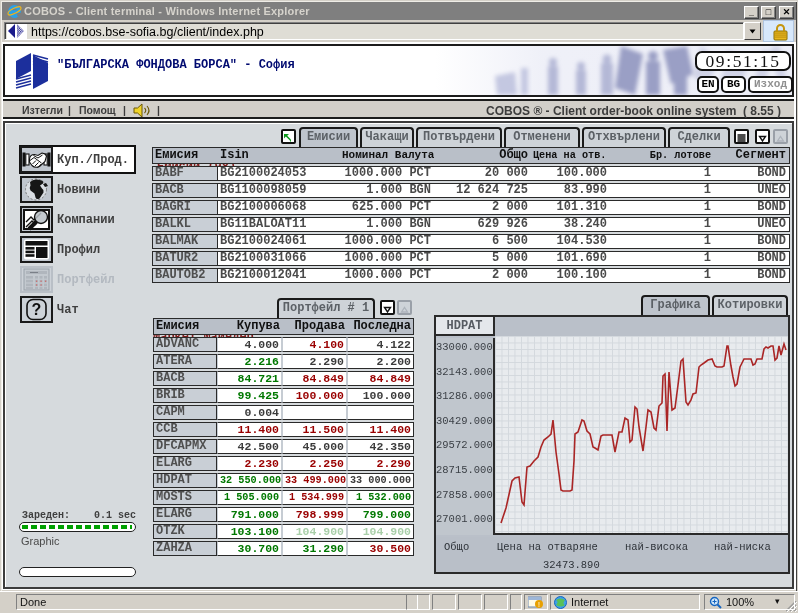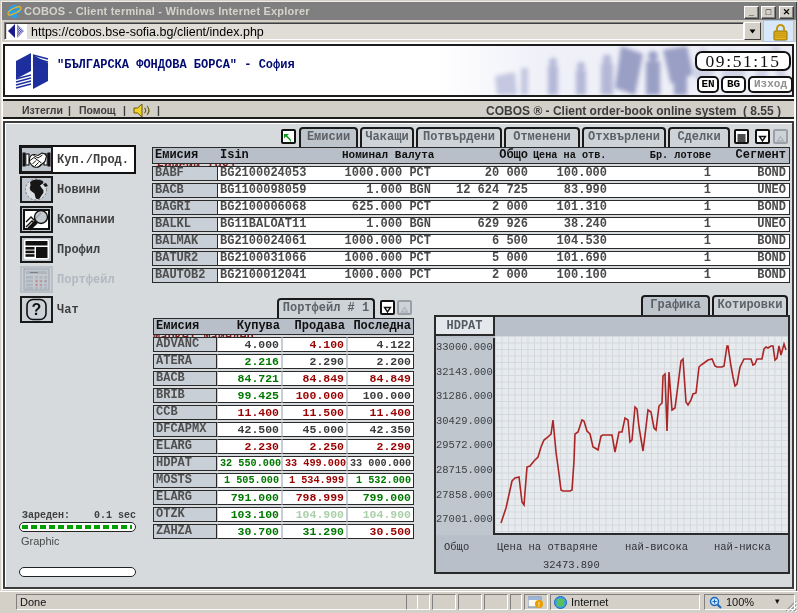--- a/index.html
+++ b/index.html
@@ -432,20 +432,26 @@
         <td class="num red">84.849</td>
         <td class="num red">84.849</td>
       </tr>
   <tr>
         <td class="c1">BRIB</td>
         <td class="num grn">99.425</td>
         <td class="num red">100.000</td>
         <td class="num blk">100.000</td>
       </tr>
   <tr>
+        <td class="c1">CAPM</td>
+        <td class="num blk">0.004</td>
+        <td class="num"></td>
+        <td class="num"></td>
+      </tr>
+  <tr>
         <td class="c1">CCB</td>
         <td class="num red">11.400</td>
         <td class="num red">11.500</td>
         <td class="num red">11.400</td>
       </tr>
   <tr>
         <td class="c1">DFCAPMX</td>
         <td class="num blk">42.500</td>
         <td class="num blk">45.000</td>
         <td class="num blk">42.350</td>

